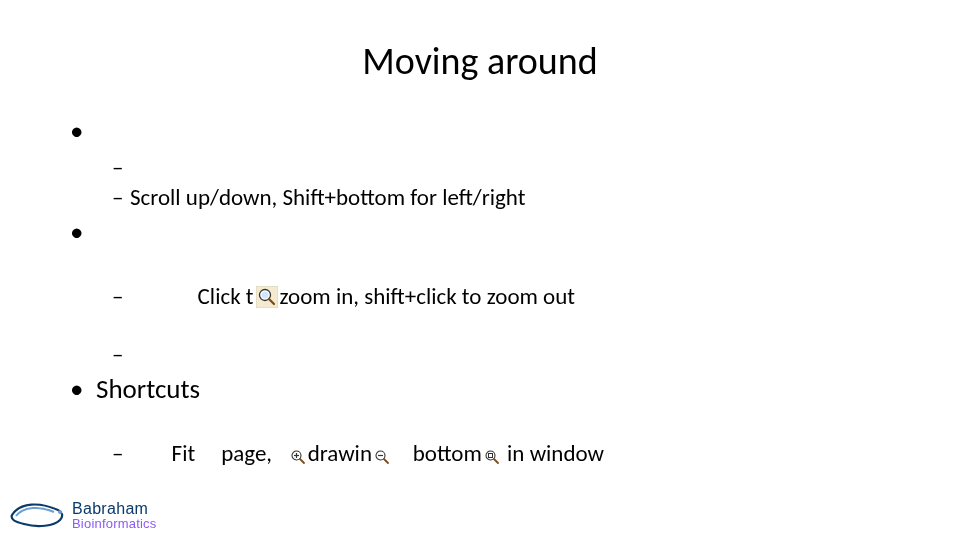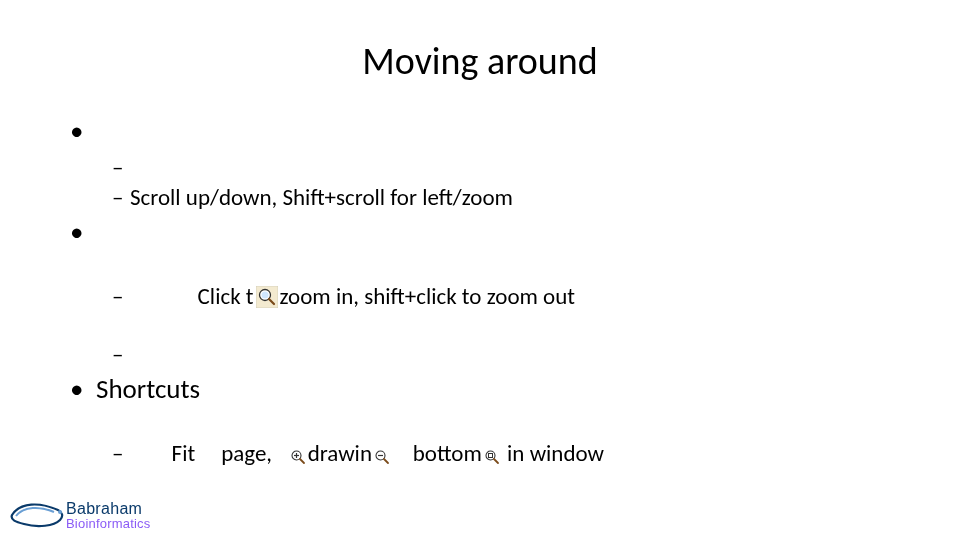--- a/index.html
+++ b/index.html
@@ -5,21 +5,21 @@
   * { margin: 0; padding: 0; box-sizing: border-box; }
   html, body { width: 960px; height: 540px; font-family: Calibri, "Segoe UI", Arial, sans-serif; background: #fff; color: #000; }
   .slide { position: relative; width: 960px; height: 540px; padding: 30px 70px 0 70px; }
   .title { text-align: center; font-size: 38px; font-weight: 400; margin-top: 8px; margin-bottom: 30px; }
   .body { font-size: 0; }
   .lvl1 { font-size: 27px; margin: 4px 0 6px 0; display: flex; align-items: baseline; }
   .lvl1 .bullet { width: 26px; flex: 0 0 26px; }
   .lvl2 { font-size: 23px; margin: 2px 0 2px 42px; display: flex; align-items: center; }
   .lvl2 .dash { width: 18px; flex: 0 0 18px; }
   .inline-icon { display: inline-flex; vertical-align: -4px; margin: 0 2px; }
-  .logo { position: absolute; left: 10px; bottom: 8px; display: flex; align-items: center; gap: 0; }
+  .logo { position: absolute; left: 10px; bottom: 8px; display: flex; align-items: center; gap: 6px; }
   .logo-text { display: flex; flex-direction: column; font-family: Arial, sans-serif; line-height: 1; }
   .logo-text .t1 { color: #0a3a6a; font-size: 16px; letter-spacing: 0.3px; }
   .logo-text .t2 { color: #8b5cf6; font-size: 13px; letter-spacing: 0.2px; }
   svg { display: block; }
 </style>
 </head>
 <body>
 
 <div class="slide">
   <h1 class="title">Moving around</h1>
@@ -27,21 +27,21 @@
   <div class="body">
 
     <div class="lvl1">
       <span class="bullet">•</span>
     </div>
     <div class="lvl2">
       <span class="dash">–</span>
     </div>
     <div class="lvl2">
       <span class="dash">–</span>
-      <span>Scroll up/down, Shift+scroll for left/zoom</span>
+      <span>Scroll up/down, Shift+bottom for left/right</span>
     </div>
 
     <div class="lvl1">
       <span class="bullet">•</span>
     </div>
     <div class="lvl2">
       <span class="dash">–</span>
       <span style="white-space:pre;">
         <span>     Click t</span><span class="inline-icon"><svg width="22" height="22" viewBox="0 0 22 22">
               <rect x="0" y="0" width="22" height="22" fill="#f3ead0" stroke="#bba" stroke-width="0.5"></rect>

